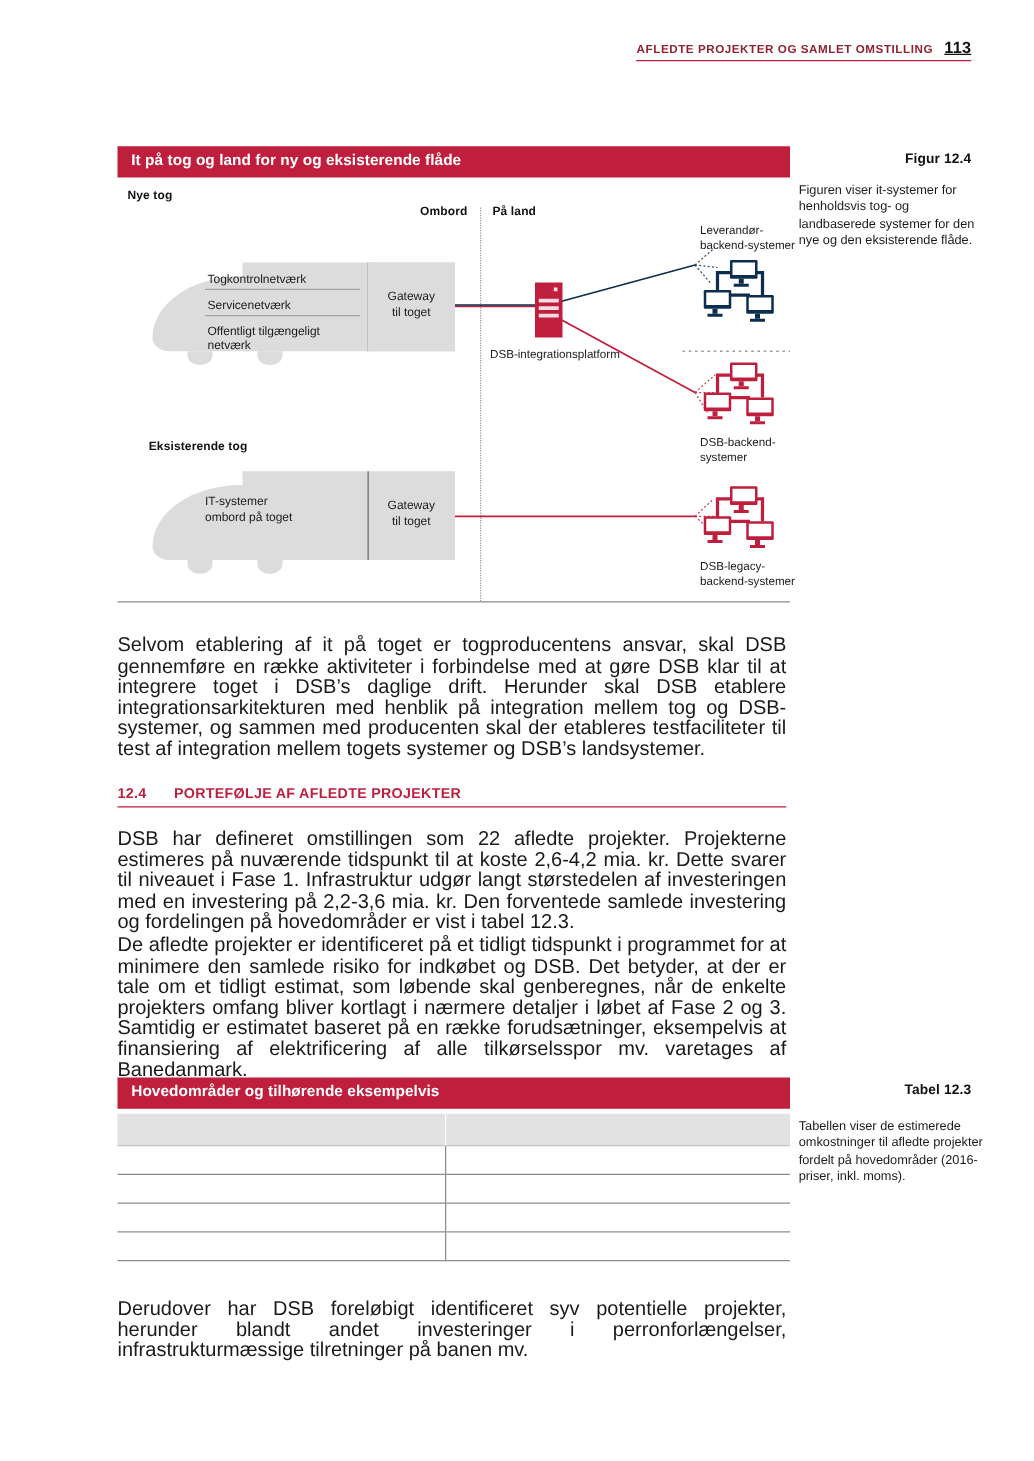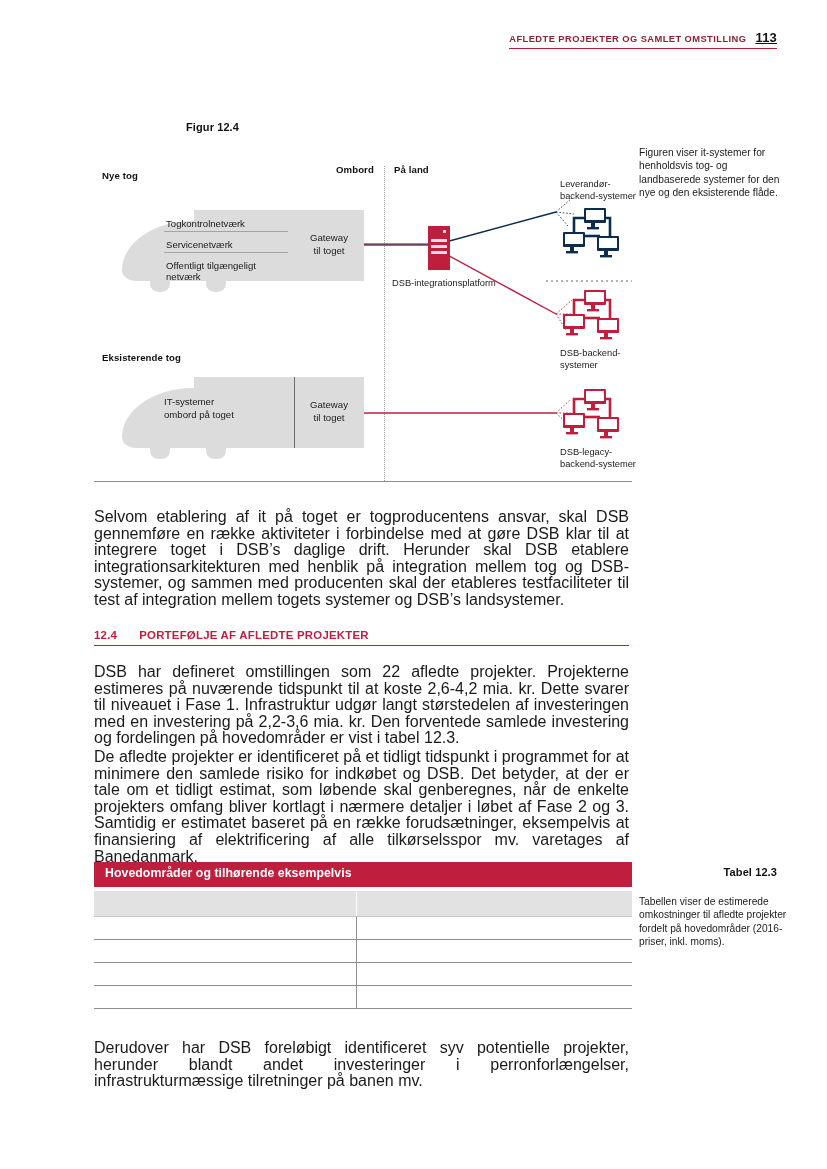--- a/index.html
+++ b/index.html
@@ -165,33 +165,34 @@
 <body>
 
 <div class="running-header">
   <span class="rh-text">AFLEDTE PROJEKTER OG SAMLET OMSTILLING</span>
   <span class="rh-page">113</span>
 </div>
 
 <div class="block" id="figure">
 
   <div class="block-bar">
+    <div class="title">It på tog og land for ny og eksisterende flåde</div>
     <div class="numwrap">
         <span class="num">Figur 12.4</span>
       </div>
   </div>
 
   <div class="fig-body">
 
     <div class="vdash"></div>
 
-    <div class="zone-label" style="left:8px; top:28px;">Nye tog</div>
+    <div class="zone-label" style="left:8px; top:9px;">Nye tog</div>
     <div class="zone-label" style="left:242px; top:22px;">Ombord</div>
     <div class="zone-label" style="left:300px; top:22px;">På land</div>
-    <div class="zone-label" style="left:8px; top:210px;">Eksisterende tog</div>
+    <div class="zone-label" style="left:25px; top:210px;">Eksisterende tog</div>
 
     <div class="train-nose" style="left:28px; top:79px; width:78px; height:60px;"></div>
     <div class="wheel" style="left:56px; top:139px;"></div>
     <div class="wheel" style="left:112px; top:139px;"></div>
     <div class="car-body" style="left:100px; top:68px; width:170px; height:71px;"></div>
 
     <div class="net-row" style="left:70px; top:76px; width:124px;">Togkontrolnetværk</div>
     <div class="net-row" style="left:70px; top:97px; width:124px;">Servicenetværk</div>
     <div class="net-row last" style="left:70px; top:118px; width:124px;">Offentligt tilgængeligt netværk</div>
 

